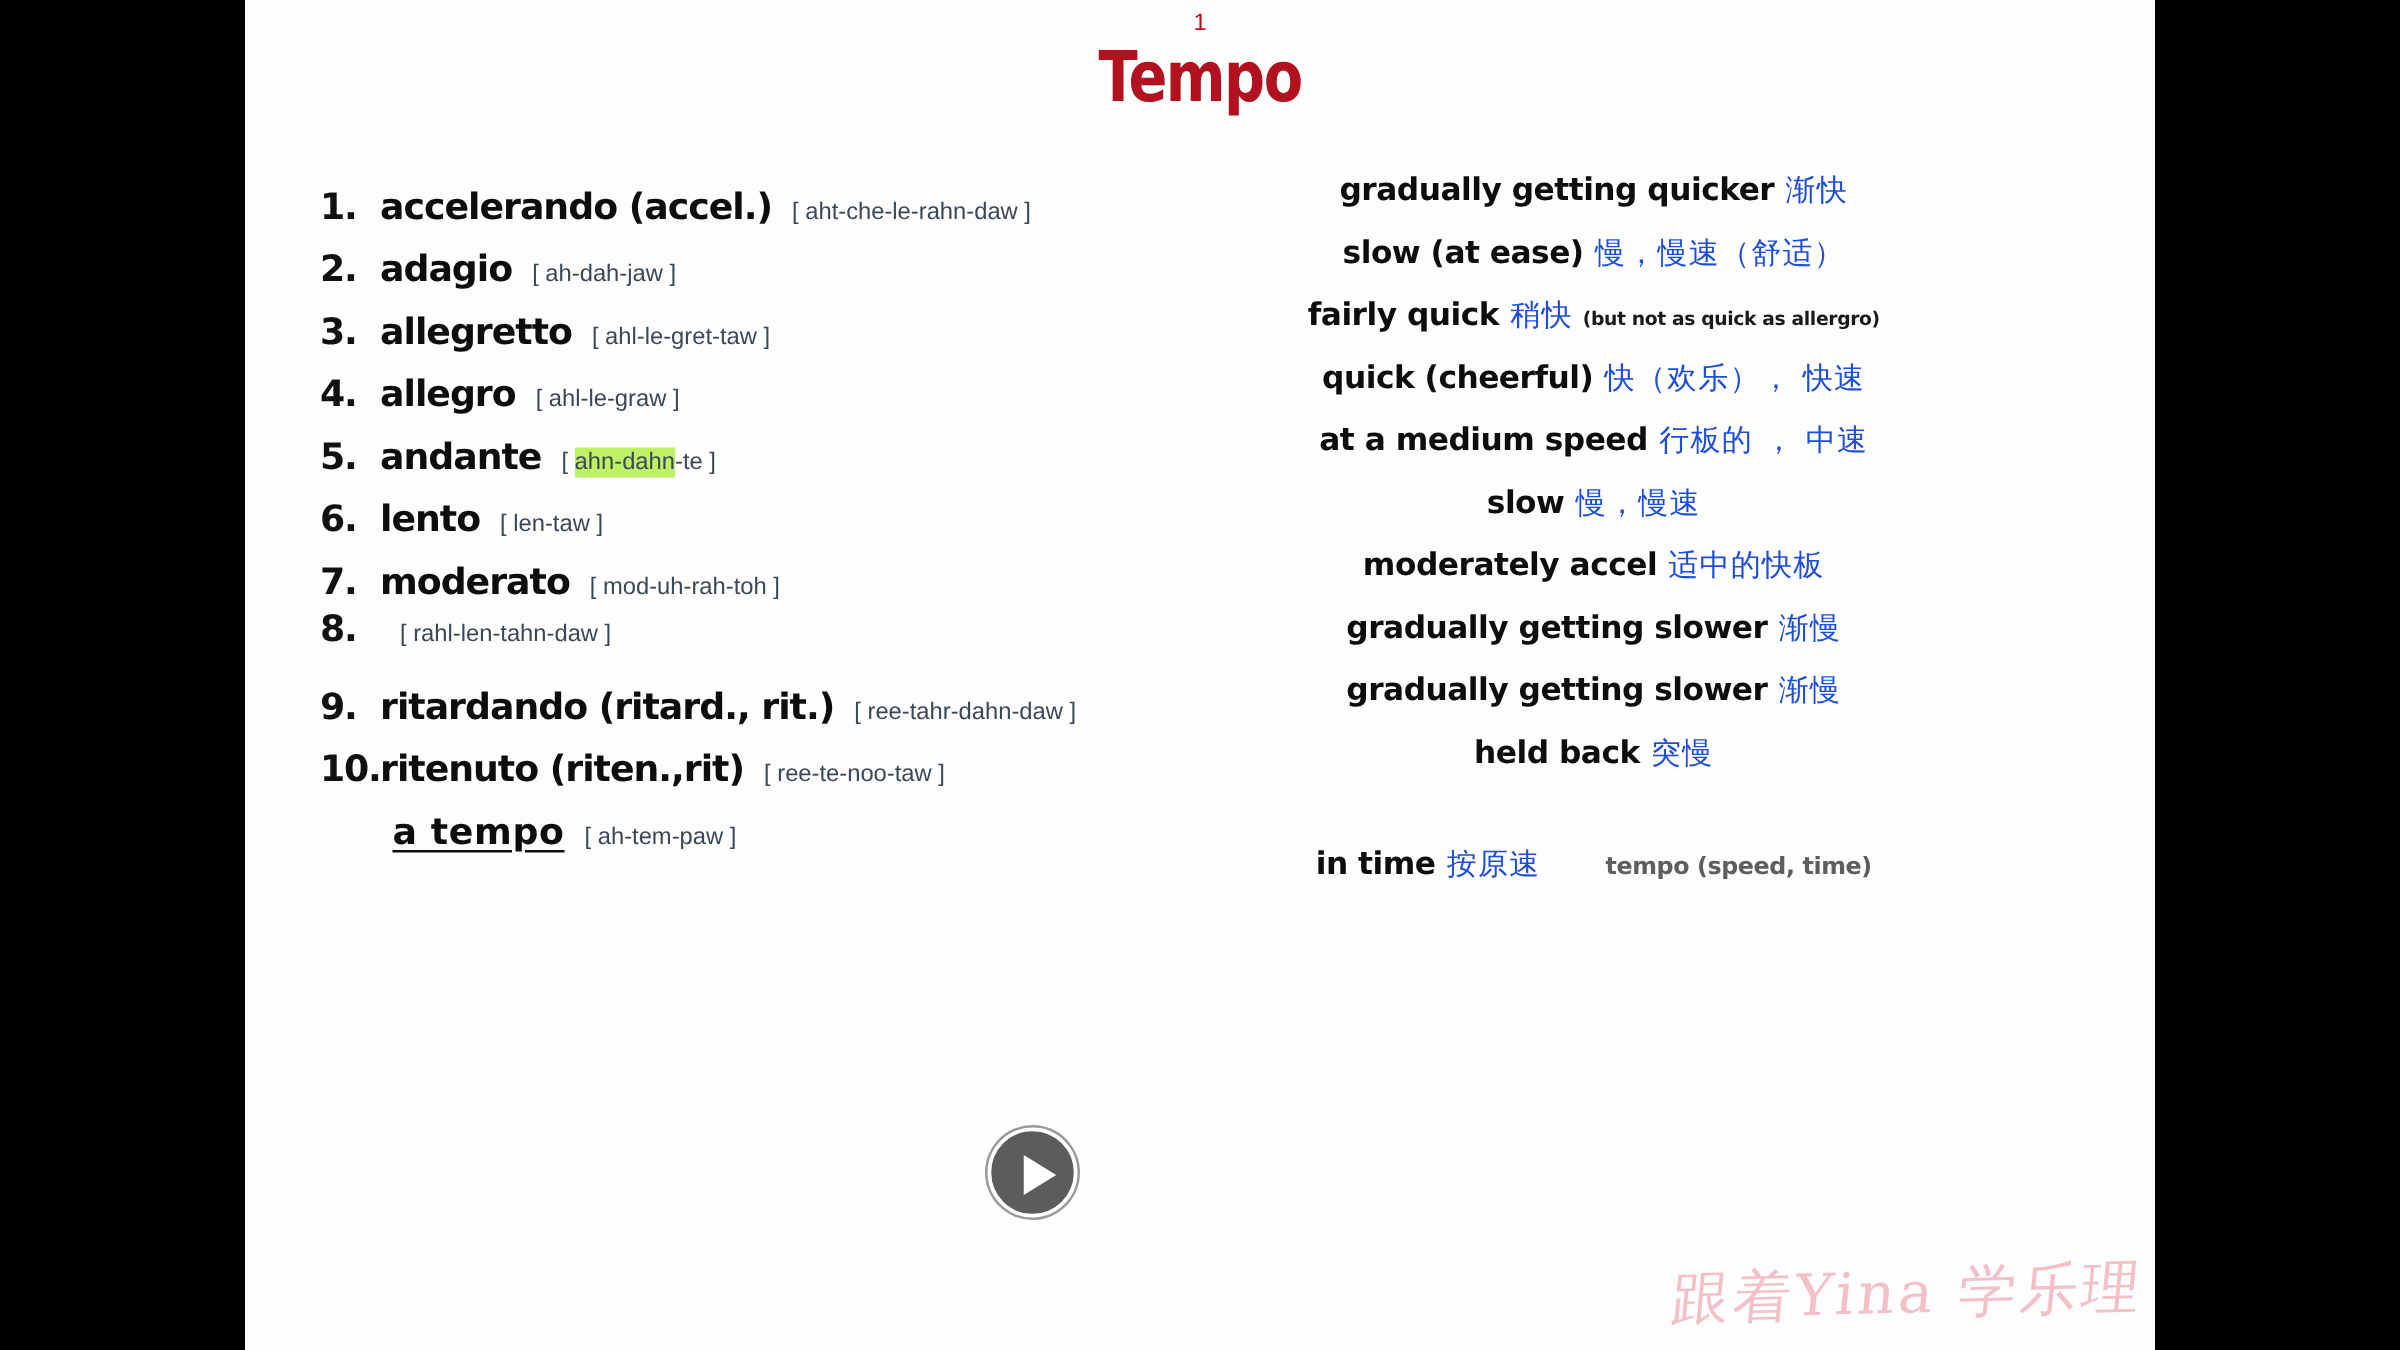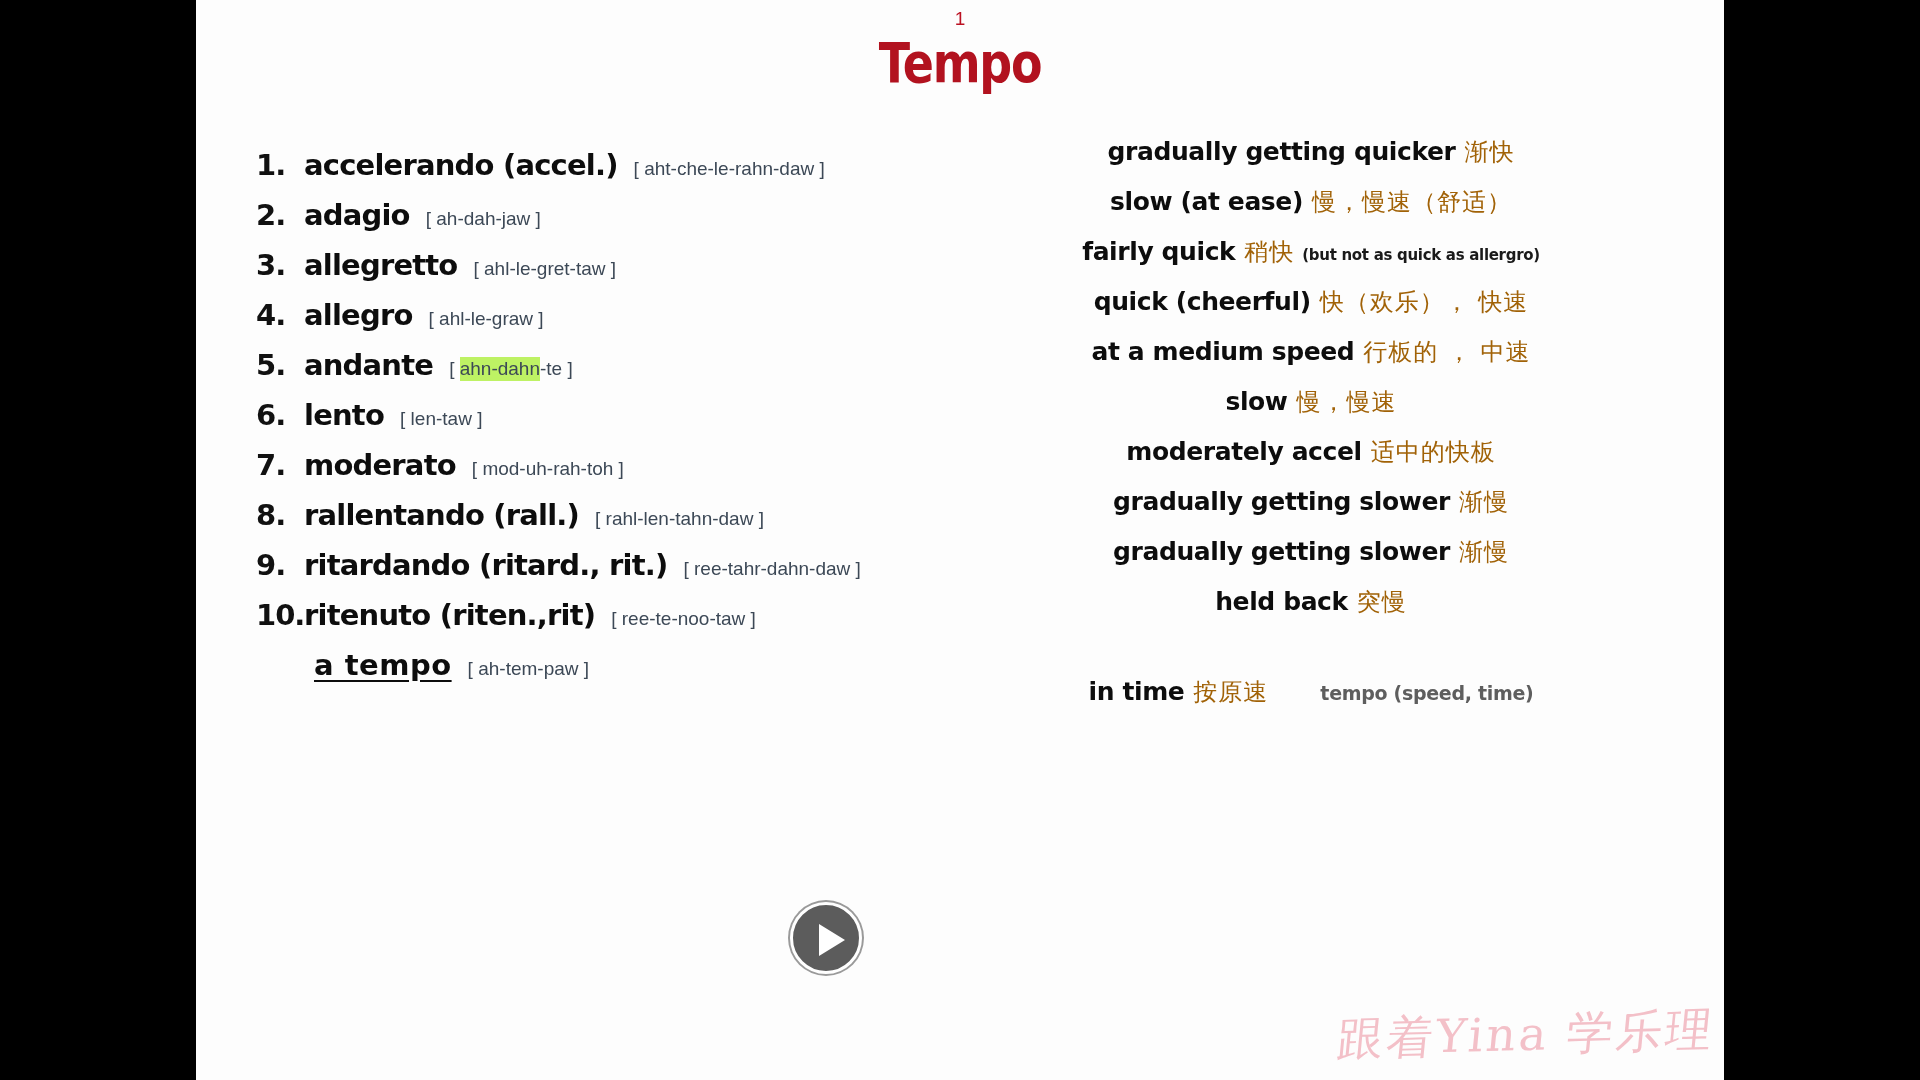--- a/index.html
+++ b/index.html
@@ -80,21 +80,21 @@
   }
 
   .col-left {
     position: absolute;
     left: 60px;
     top: 0;
     width: 690px;
   }
   .col-right {
     position: absolute;
-    left: 720px;
+    left: 684px;
     top: 0;
     width: 790px;
   }
 
   .row {
     height: 50px;
     display: flex;
     align-items: baseline;
     white-space: nowrap;
   }
@@ -149,21 +149,21 @@
   .meaning {
     font-family: "DejaVu Sans", sans-serif;
     font-weight: bold;
     font-size: 25px;
     color: #0d0d0d;
     letter-spacing: -0.4px;
   }
   .cn {
     font-family: "DejaVu Serif", serif;
     font-size: 24px;
-    color: #a16207;
+    color: #1d4ed8;
     margin-left: 9px;
     letter-spacing: 1px;
   }
   .note {
     font-family: "DejaVu Sans", sans-serif;
     font-weight: bold;
     font-size: 15px;
     color: #1a1a1a;
     margin-left: 8px;
     letter-spacing: -0.3px;
@@ -261,21 +261,20 @@
             <span class="term">lento</span>
             <span class="pron"><span>[ len-taw ]</span></span>
           </div>
           <div class="row">
             <span class="num">7.</span>
             <span class="term">moderato</span>
             <span class="pron"><span>[ mod-uh-rah-toh ]</span></span>
           </div>
           <div class="row">
             <span class="num">8.</span>
-            <span class="term">rallentando (rall.)</span>
             <span class="pron"><span>[ rahl-len-tahn-daw ]</span></span>
           </div>
           <div class="row">
             <span class="num">9.</span>
             <span class="term">ritardando (ritard., rit.)</span>
             <span class="pron"><span>[ ree-tahr-dahn-daw ]</span></span>
           </div>
           <div class="row">
             <span class="num">10.</span>
             <span class="term">ritenuto (riten.,rit)</span>

